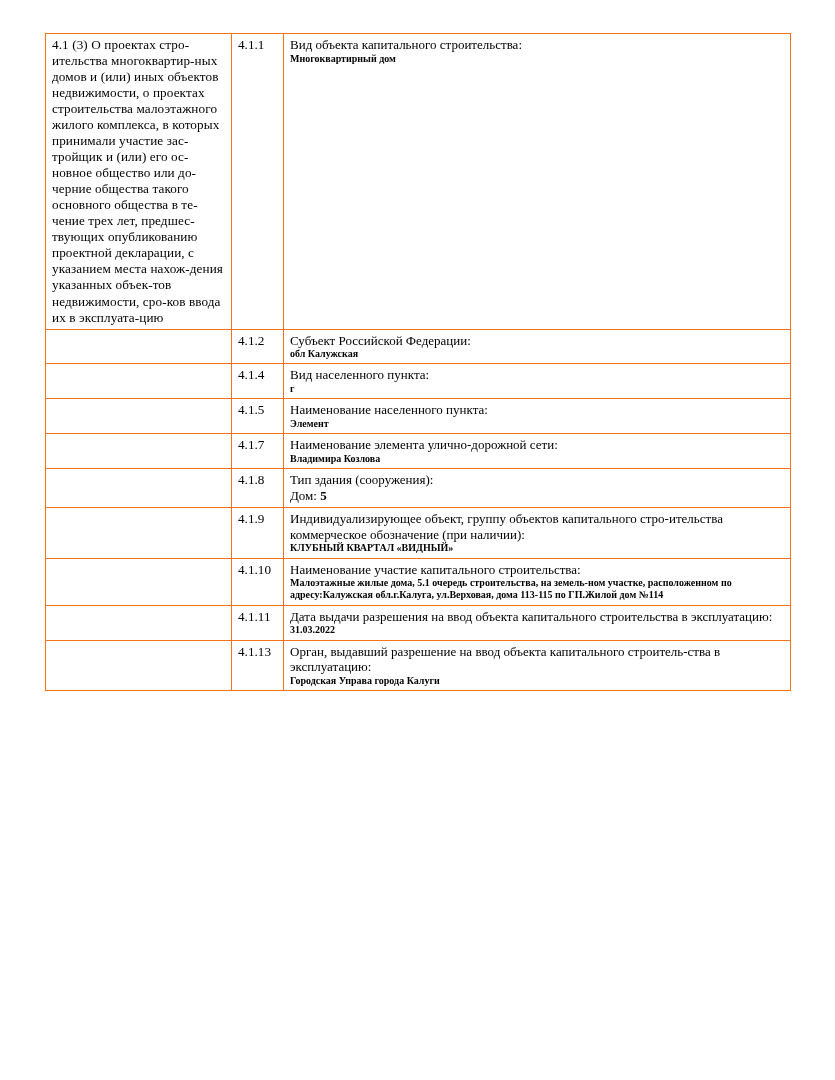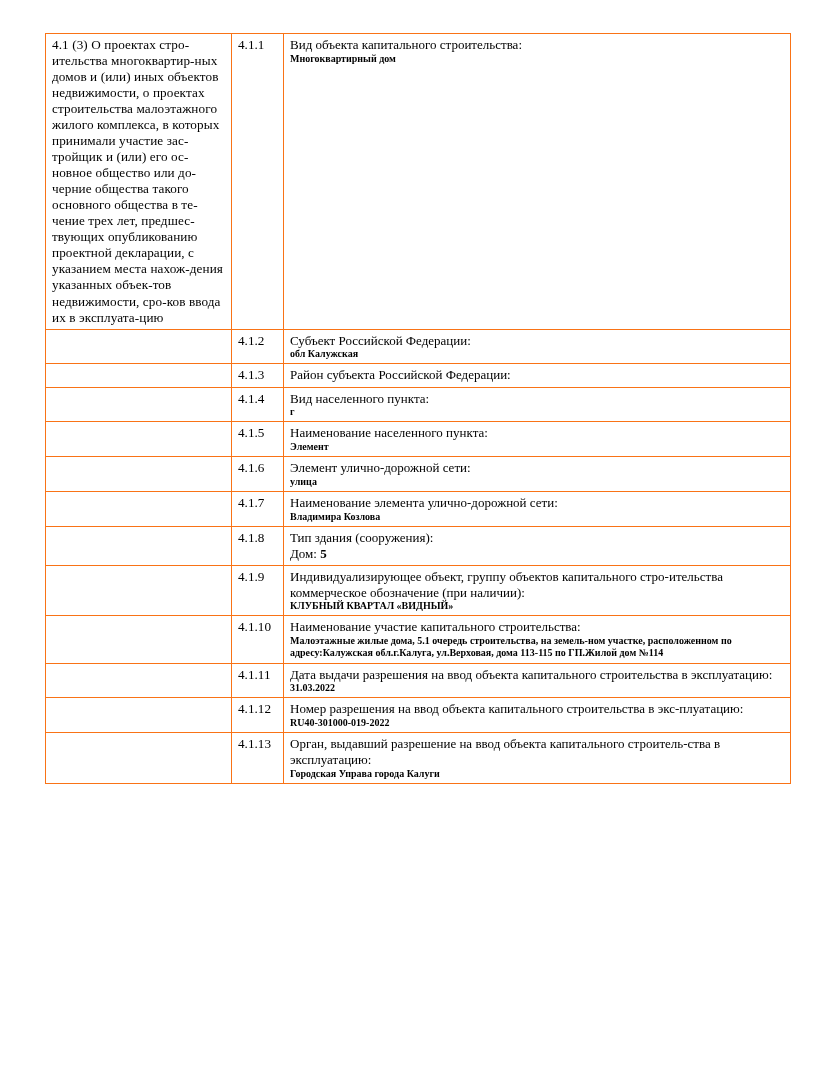--- a/index.html
+++ b/index.html
@@ -85,54 +85,39 @@
 
       <tr>
         <td class="empty-cell">&nbsp;</td>
         <td class="code code-mid">4.1.2</td>
         <td>
           <div class="val-label">Субъект Российской Федерации:</div>
           <div class="val-strong">обл Калужская</div>
         </td>
       </tr>
 
-      <tr>
-        <td class="empty-cell">&nbsp;</td>
-        <td class="code code-mid">4.1.3</td>
-        <td>
-          <div class="val-label">Район субъекта Российской Федерации:</div>
-        </td>
-      </tr>
 
       <tr>
         <td class="empty-cell">&nbsp;</td>
         <td class="code code-mid">4.1.4</td>
         <td>
           <div class="val-label">Вид населенного пункта:</div>
           <div class="val-strong">г</div>
         </td>
       </tr>
 
       <tr>
         <td class="empty-cell">&nbsp;</td>
         <td class="code code-mid">4.1.5</td>
         <td>
           <div class="val-label">Наименование населенного пункта:</div>
           <div class="val-strong">Элемент</div>
         </td>
       </tr>
 
-      <tr>
-        <td class="empty-cell">&nbsp;</td>
-        <td class="code code-mid">4.1.6</td>
-        <td>
-          <div class="val-label">Элемент улично-дорожной сети:</div>
-          <div class="val-strong">улица</div>
-        </td>
-      </tr>
 
       <tr>
         <td class="empty-cell">&nbsp;</td>
         <td class="code code-mid">4.1.7</td>
         <td>
           <div class="val-label">Наименование элемента улично-дорожной сети:</div>
           <div class="val-strong">Владимира Козлова</div>
         </td>
       </tr>
 
@@ -165,28 +150,20 @@
 
       <tr>
         <td class="empty-cell">&nbsp;</td>
         <td class="code code-mid">4.1.11</td>
         <td>
           <div class="val-label">Дата выдачи разрешения на ввод объекта капитального строительства в эксплуатацию:</div>
           <div class="val-strong">31.03.2022</div>
         </td>
       </tr>
 
-      <tr>
-        <td class="empty-cell">&nbsp;</td>
-        <td class="code code-mid">4.1.12</td>
-        <td>
-          <div class="val-label">Номер разрешения на ввод объекта капитального строительства в экс-плуатацию:</div>
-          <div class="val-strong">RU40-301000-019-2022</div>
-        </td>
-      </tr>
 
       <tr>
         <td class="empty-cell">&nbsp;</td>
         <td class="code code-mid">4.1.13</td>
         <td>
           <div class="val-label">Орган, выдавший разрешение на ввод объекта капитального строитель-ства в эксплуатацию:</div>
           <div class="val-strong">Городская Управа города Калуги</div>
         </td>
       </tr>
     </tbody>

